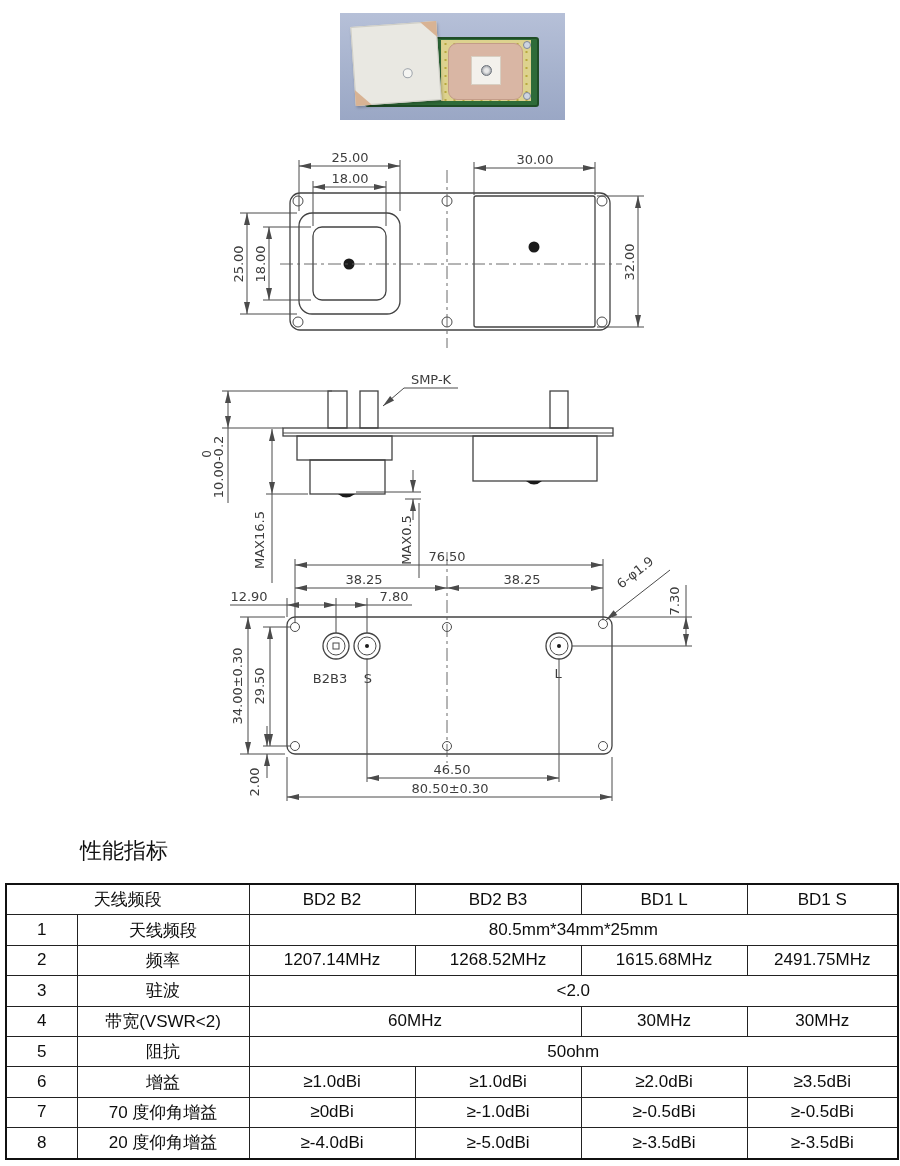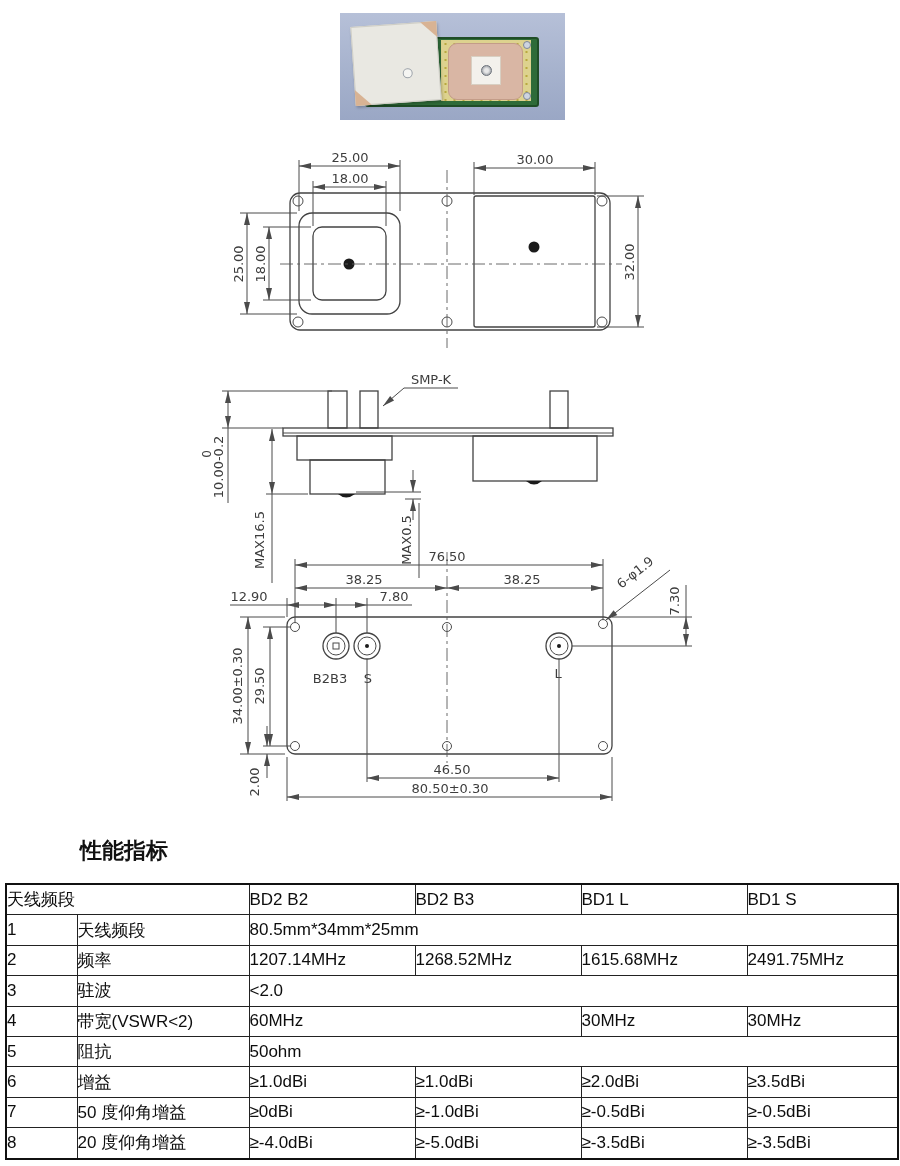--- a/index.html
+++ b/index.html
@@ -28,23 +28,23 @@
   .photo .screw{position:absolute;width:6px;height:6px;border-radius:50%;background:#cdd4e0;border:1px solid #7d8696;}
   
   .drawing{position:absolute;left:175px;top:140px;}
   .drawing text{font-family:"DejaVu Sans","Liberation Sans",sans-serif;font-size:13px;fill:#3d3d3d;}
   .drawing .sm{font-size:12px;}
   .ln{stroke:#4b4b4b;stroke-width:1;fill:none;}
   .thk{stroke:#434343;stroke-width:1.3;fill:none;}
   .cl{stroke:#5a5a5a;stroke-width:0.9;fill:none;stroke-dasharray:13 4 3 4;}
   .fil{fill:#1b1b1b;stroke:none;}
   
-  .section-title{position:absolute;left:80px;top:836px;font-size:22px;font-weight:700;color:#111;}
+  .section-title{position:absolute;left:80px;top:836px;font-size:22px;font-weight:400;color:#111;}
   .spec{position:absolute;left:5px;top:883px;border-collapse:collapse;table-layout:fixed;width:892px;}
-  .spec td{border:1.6px solid #222;text-align:left;vertical-align:middle;height:29.4px;
+  .spec td{border:1.6px solid #222;text-align:center;vertical-align:middle;height:29.4px;
            padding:0;font-size:17px;color:#0d0d0d;overflow:hidden;white-space:nowrap;margin-left:36px;}
   .spec{border:2px solid #111;}
   .watermark{position:absolute;left:303px;top:1126px;font-family:"DejaVu Sans Mono","Liberation Mono",monospace;
            font-weight:bold;font-size:28px;letter-spacing:-1.5px;color:#000;z-index:5;}
 </style>
 </head>
 <body>
 
 <div class="page">
 
@@ -279,21 +279,21 @@
     <tr>
       <td>6</td>
       <td>增益</td>
       <td>≥1.0dBi</td>
       <td>≥1.0dBi</td>
       <td>≥2.0dBi</td>
       <td>≥3.5dBi</td>
     </tr>
     <tr>
       <td>7</td>
-      <td>50 度仰角增益</td>
+      <td>70 度仰角增益</td>
       <td>≥0dBi</td>
       <td>≥-1.0dBi</td>
       <td>≥-0.5dBi</td>
       <td>≥-0.5dBi</td>
     </tr>
     <tr>
       <td>8</td>
       <td>20 度仰角增益</td>
       <td>≥-4.0dBi</td>
       <td>≥-5.0dBi</td>

